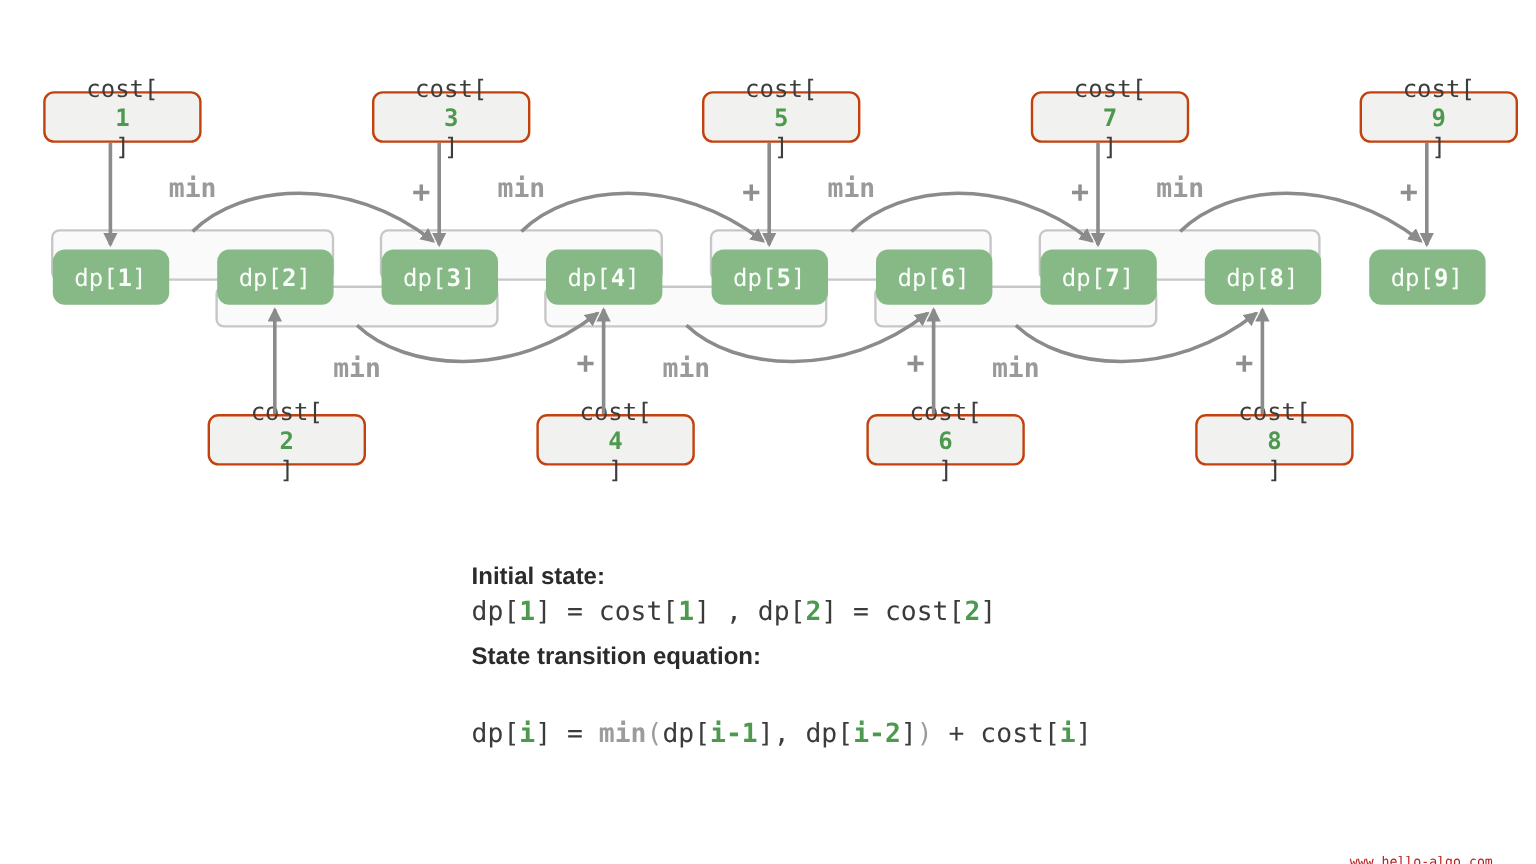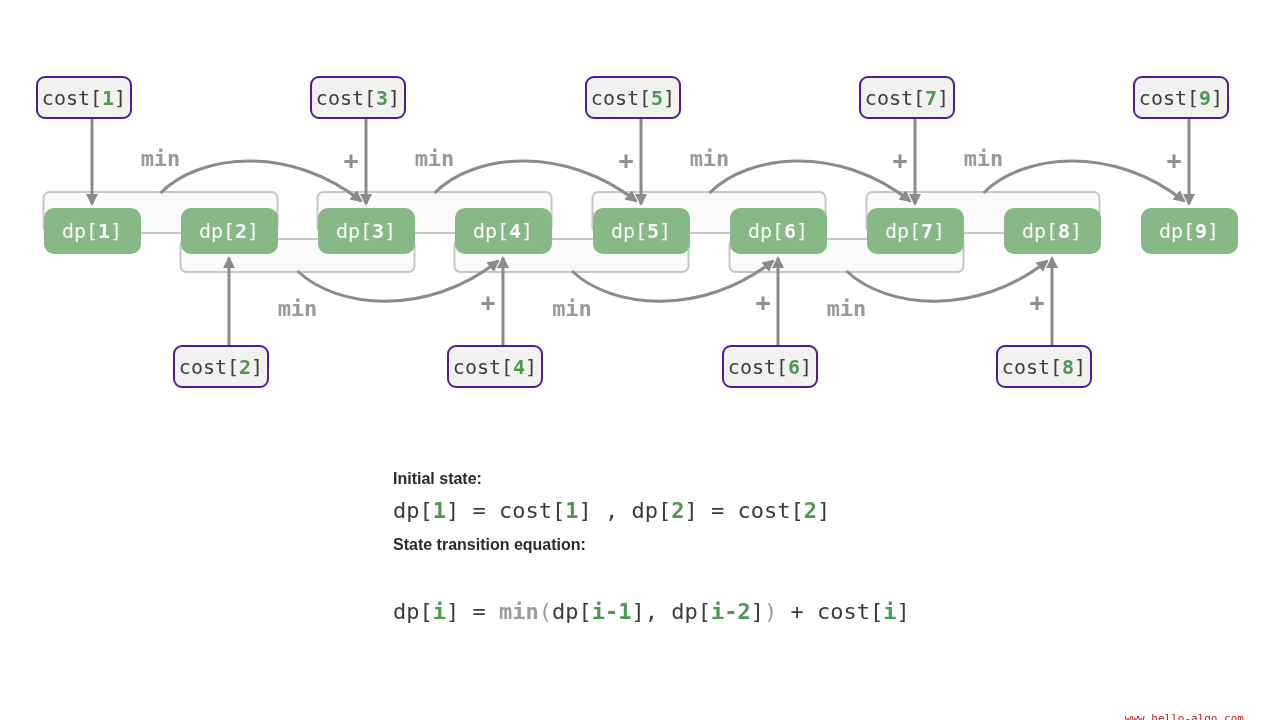--- a/index.html
+++ b/index.html
@@ -7,33 +7,33 @@
           font-family:"DejaVu Sans Mono","Liberation Mono",monospace;}
   svg.layer{position:absolute;left:0;top:0;pointer-events:none;}
   .layer-brackets{z-index:1;}
   .boxes{z-index:2;}
   .layer-arrows{z-index:3;}
 
   .dp{position:absolute;top:208px;width:97px;height:46px;background:#87b987;border-radius:10px;
       color:#fbfdfb;display:flex;align-items:center;justify-content:center;font-size:20px;z-index:2;}
   .dp .num{font-weight:bold;}
 
-  .cost{position:absolute;width:96px;height:43px;background:#f1f1f0;border:2px solid #4c1d95;
+  .cost{position:absolute;width:132px;height:43px;background:#f1f1f0;border:2px solid #c2410c;
         border-radius:9px;box-sizing:border-box;display:flex;align-items:center;justify-content:center;
-        font-size:20px;color:#3d3d3d;z-index:2;}
+        font-size:20px;color:#3d3d3d;z-index:2;flex-direction:column;}
   .cost .num{color:#4d9a4f;font-weight:bold;}
   .cost.top{top:76px;}
   .cost.bot{top:345px;}
 
   .op{position:absolute;transform:translate(-50%,-50%);color:#9a9a9a;font-weight:bold;z-index:4;}
   .op.min{font-size:22px;}
   .op.plus{font-size:25px;color:#8f8f8f;}
 
   .heading{position:absolute;left:393px;font-family:"Liberation Sans",sans-serif;font-weight:bold;
-           font-size:16px;color:#2b2b2b;z-index:4;}
+           font-size:20px;color:#2b2b2b;z-index:4;}
   .code{position:absolute;left:393px;font-size:22px;color:#3b3b3b;white-space:pre;z-index:4;}
   .code .g{color:#4d9a4f;font-weight:bold;}
   .code .y{color:#9c9c9c;}
   .code .ybold{color:#9c9c9c;font-weight:bold;}
 
   .watermark{position:absolute;right:36px;top:676px;font-size:11px;color:#b91c1c;z-index:4;margin-top:36px;}
 </style>
 </head>
 <body>
 

